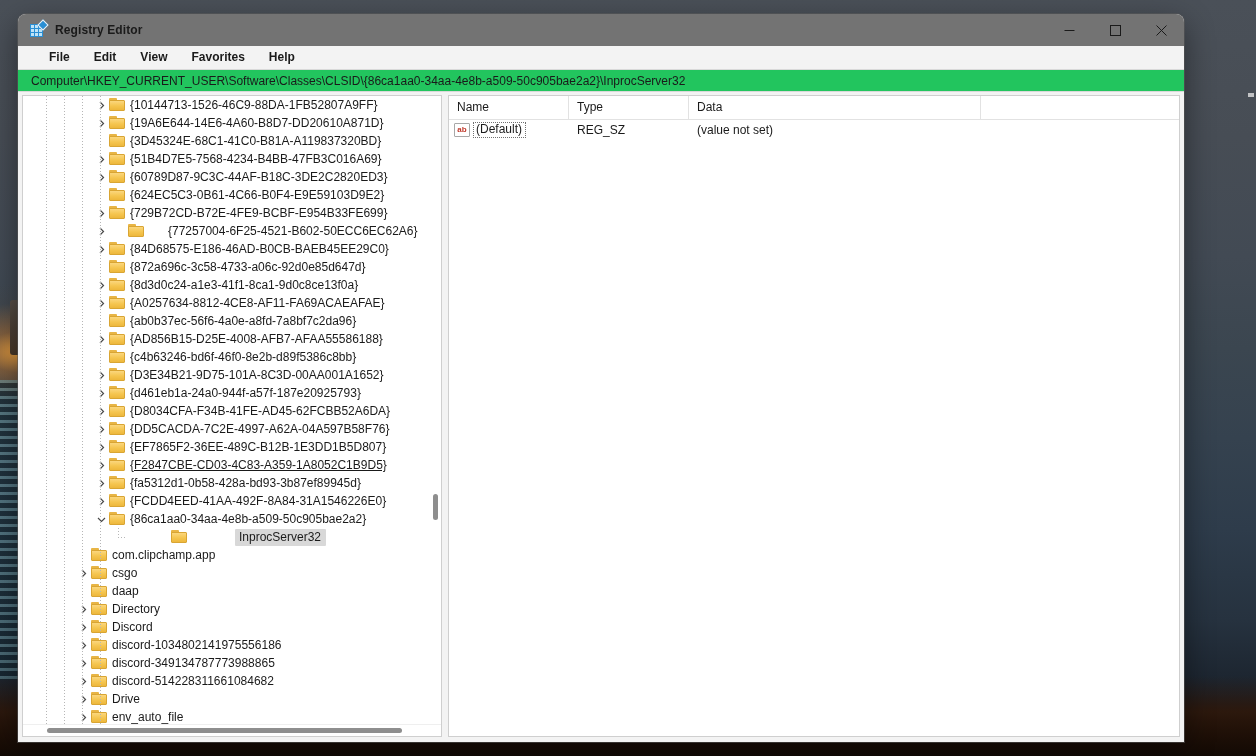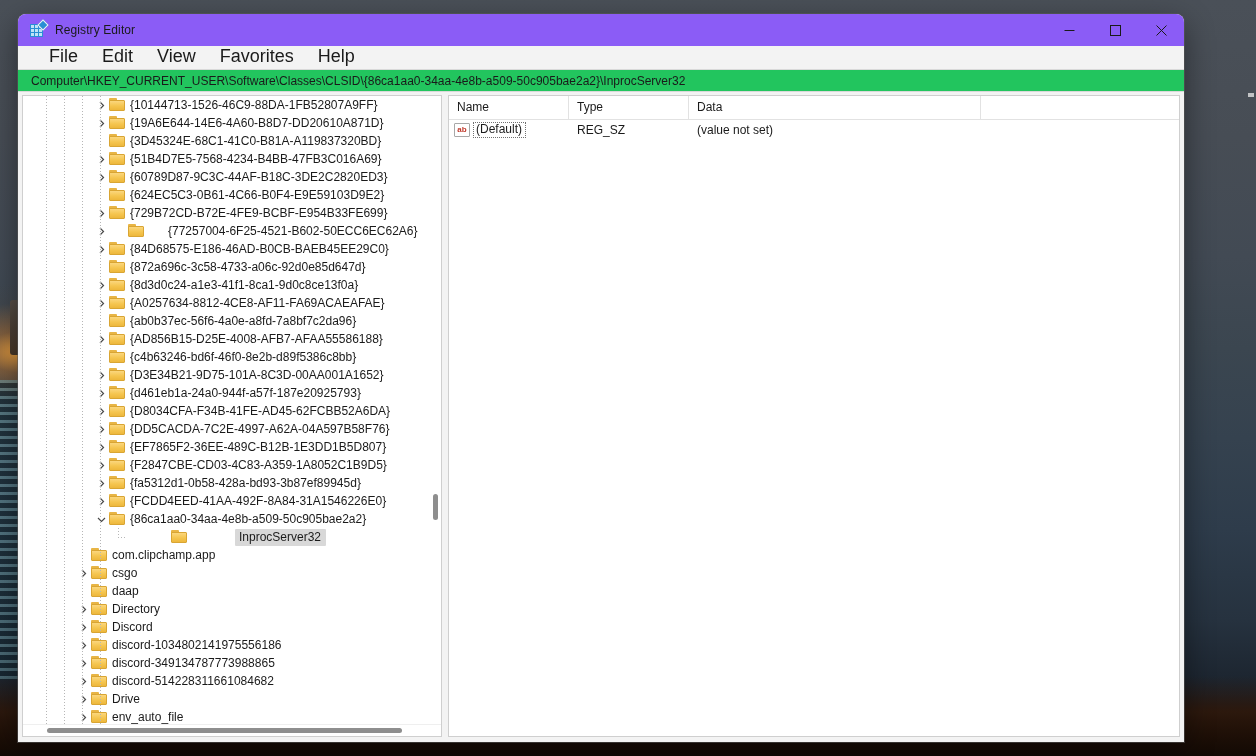--- a/index.html
+++ b/index.html
@@ -54,23 +54,24 @@
     background: #f3f3f3;
     border-radius: 8px 8px 0 0;
     box-shadow: 0 0 0 1px rgba(90,90,90,0.55), 0 10px 30px rgba(0,0,0,0.45);
     display: flex; flex-direction: column;
     overflow: hidden;
   }
 
   
   #titlebar {
     height: 32px; min-height: 32px;
-    background: #8b5cf6;
+    background: #737373;
     display: flex; align-items: center;
     position: relative;
+    font-weight: bold;
   }
   #app-icon {
     width: 16px; height: 16px;
     margin-left: 12px; margin-right: 9px;
     position: relative; flex: none;
   }
   .regicon-grid {
     position: absolute; left: 0; top: 2px;
     width: 13px; height: 13px;
     background: #2a8fd4;
@@ -105,23 +106,24 @@
   .winbtn svg { display: block; }
 
   
   #menubar {
     height: 22px; min-height: 22px;
     display: flex; align-items: center;
     padding-left: 22px;
     background: #f3f3f3;
   }
   .menuitem {
-    font-size: 18px; color: #1a1a1a;
+    font-size: 12px; color: #1a1a1a;
     padding: 2px 9px 3px 9px;
     margin-right: 6px;
+    font-weight: bold;
   }
 
   
   #addressbar {
     height: 21px; min-height: 21px;
     margin: 1px 0 0 0;
     background: #22c55e;
     border-top: 1px solid #d9d9d9;
     border-bottom: 1px solid #d9d9d9;
     display: flex; align-items: center;
@@ -597,21 +599,21 @@
                 <svg width="9" height="9" viewBox="0 0 9 9">
                   <polyline points="3,1 6.5,4.5 3,8" fill="none" stroke="#4a4a4a" stroke-width="1.2"></polyline>
                 </svg>
               </span>
               <span class="folder">
                 <span class="tab"></span>
                 <span class="body"></span>
               </span>
               <span class="tlabel">{EF7865F2-36EE-489C-B12B-1E3DD1B5D807}</span>
             </div>
-            <div class="trow" style="padding-left: 70px;">
+            <div class="trow" style="padding-left: 70px; text-decoration: underline;">
               <span class="chev">
                 <svg width="9" height="9" viewBox="0 0 9 9">
                   <polyline points="3,1 6.5,4.5 3,8" fill="none" stroke="#4a4a4a" stroke-width="1.2"></polyline>
                 </svg>
               </span>
               <span class="folder">
                 <span class="tab"></span>
                 <span class="body"></span>
               </span>
               <span class="tlabel">{F2847CBE-CD03-4C83-A359-1A8052C1B9D5}</span>

